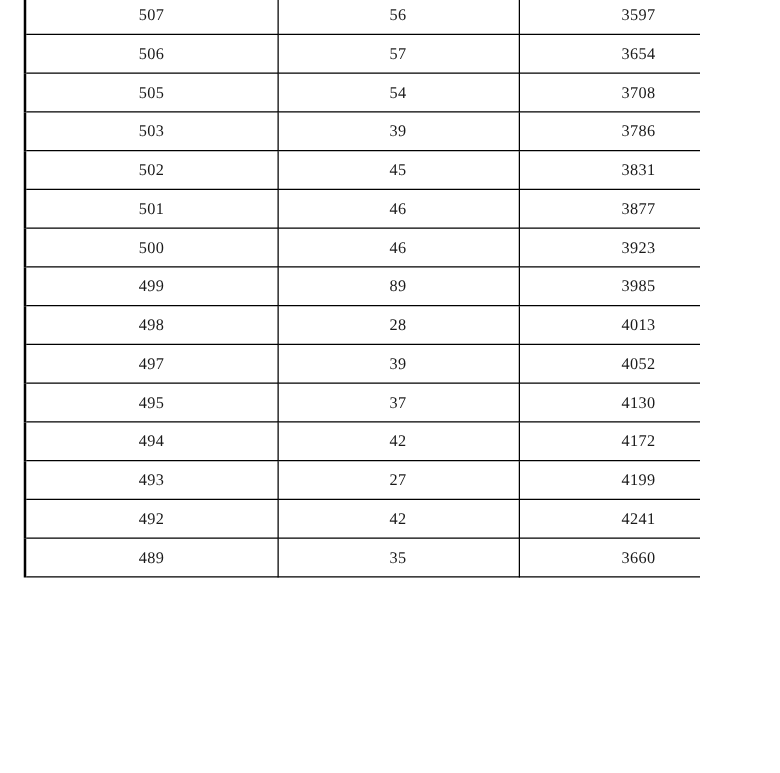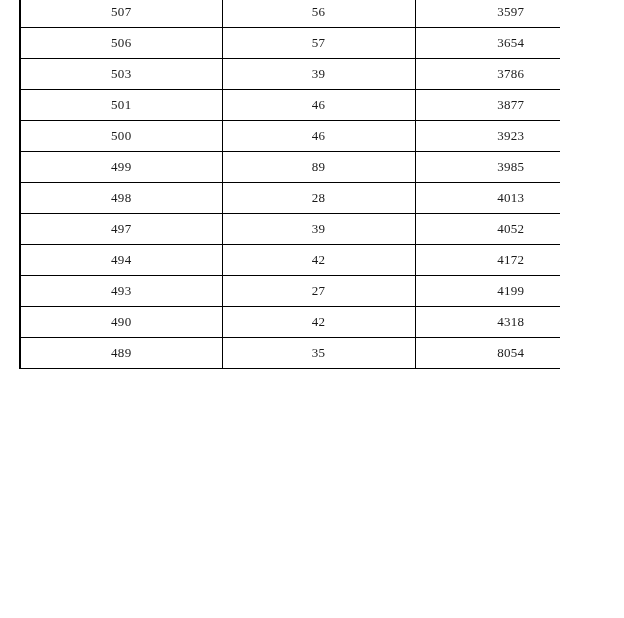--- a/index.html
+++ b/index.html
@@ -70,23 +70,33 @@
           <td>507</td>
           <td>56</td>
           <td>3597</td>
         </tr>
         <tr>
           <td>506</td>
           <td>57</td>
           <td>3654</td>
         </tr>
         <tr>
+          <td>505</td>
+          <td>54</td>
+          <td>3708</td>
+        </tr>
+        <tr>
           <td>503</td>
           <td>39</td>
           <td>3786</td>
+        </tr>
+        <tr>
+          <td>502</td>
+          <td>45</td>
+          <td>3831</td>
         </tr>
         <tr>
           <td>501</td>
           <td>46</td>
           <td>3877</td>
         </tr>
         <tr>
           <td>500</td>
           <td>46</td>
           <td>3923</td>
@@ -100,34 +110,39 @@
           <td>498</td>
           <td>28</td>
           <td>4013</td>
         </tr>
         <tr>
           <td>497</td>
           <td>39</td>
           <td>4052</td>
         </tr>
         <tr>
+          <td>495</td>
+          <td>37</td>
+          <td>4130</td>
+        </tr>
+        <tr>
           <td>494</td>
           <td>42</td>
           <td>4172</td>
         </tr>
         <tr>
           <td>493</td>
           <td>27</td>
           <td>4199</td>
         </tr>
         <tr>
-          <td>490</td>
+          <td>492</td>
           <td>42</td>
-          <td>4318</td>
+          <td>4241</td>
         </tr>
         <tr>
           <td>489</td>
           <td>35</td>
-          <td>8054</td>
+          <td>3660</td>
         </tr>
       </tbody>
   </table>
 </div>
 
 </body></html>

